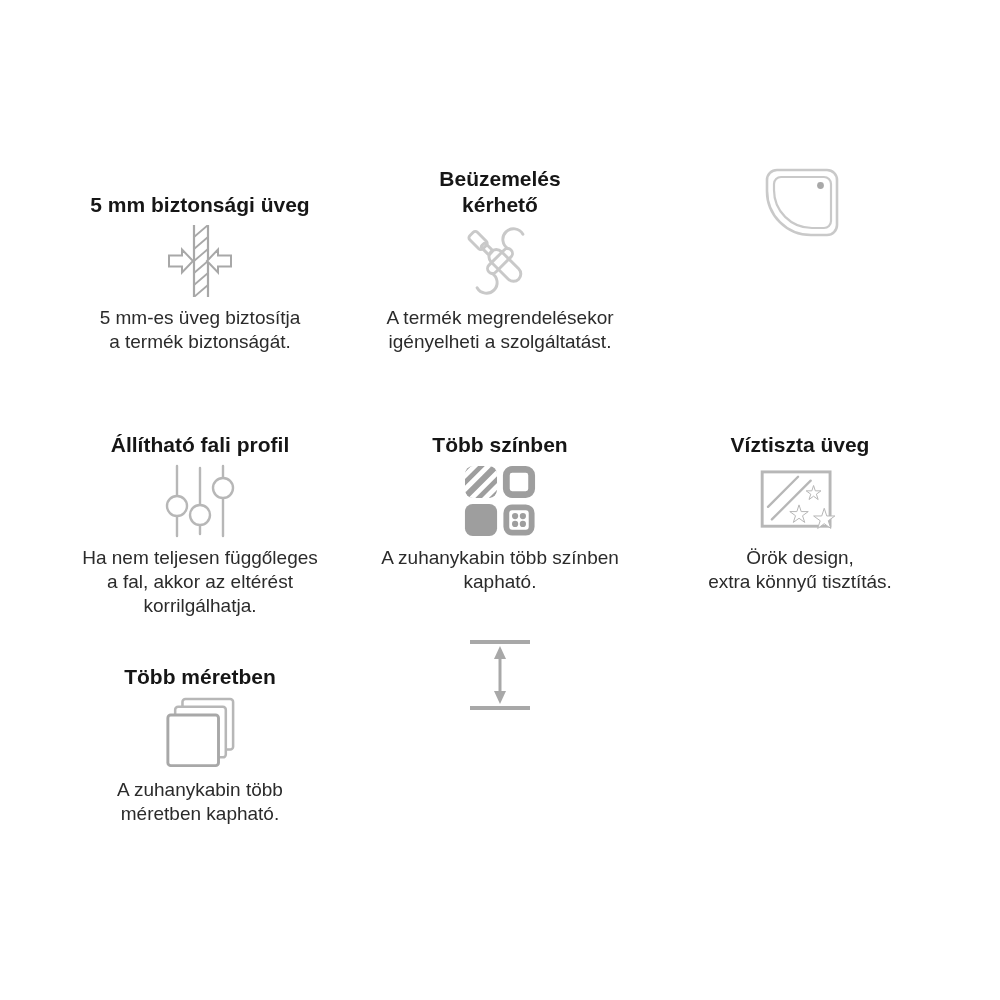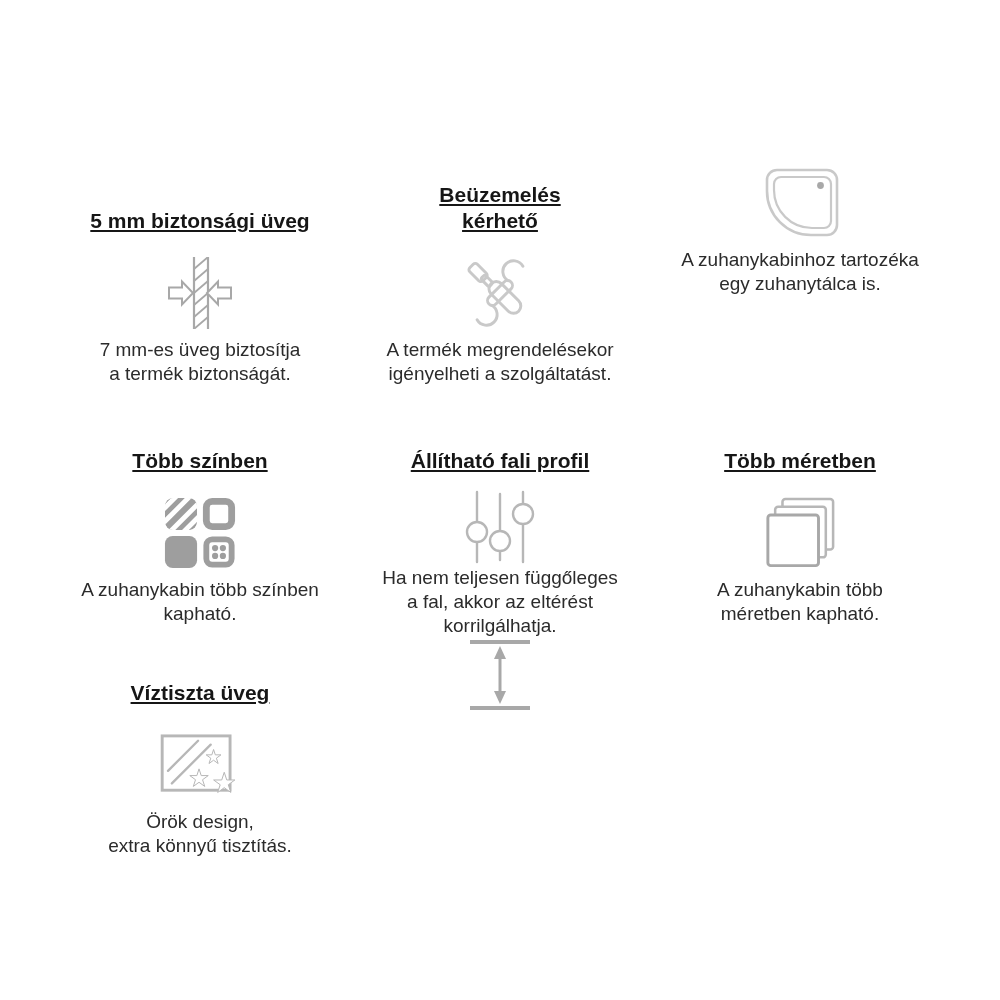--- a/index.html
+++ b/index.html
@@ -26,31 +26,30 @@
     grid-template-columns:300px 300px 300px;
     grid-template-rows:240px 232px auto;
   }
   .feature{
     display:flex;
     flex-direction:column;
     align-items:center;
     text-align:center;
   }
   .feature-title{
-    margin:16px;
+    margin:0;
     min-height:58px;
     display:flex;
     align-items:flex-end;
     justify-content:center;
     font-size:21px;
     line-height:26px;
     font-weight:bold;
     color:var(--title-color);
     white-space:pre-line;
-    text-decoration:underline;
   }
   .feature-icon{
     height:86px;
     display:flex;
     align-items:center;
     justify-content:center;
   }
   .feature-desc{
     margin:2px -30px 0;
     font-size:19px;
@@ -75,21 +74,21 @@
   <article class="feature">
     <h3 class="feature-title">5 mm biztonsági üveg</h3>
     <div class="feature-icon">
       <svg width="66" height="72" viewBox="0 0 66 72">
         <path class="st-med" stroke-width="2.2" d="M27,0 V72 M41,0 V72"></path>
         <path class="st-med" stroke-width="1.8" d="M27,12 L41,0 M27,24 L41,12 M27,36 L41,24 M27,48 L41,36 M27,60 L41,48 M27,72 L41,60"></path>
         <path class="st-med fill-white" stroke-width="2" d="M2,30.5 H15 V24.5 L26,36 L15,47.5 V41.5 H2 Z"></path>
         <path class="st-med fill-white" stroke-width="2" d="M64,30.5 H51 V24.5 L40,36 L51,47.5 V41.5 H64 Z"></path>
       </svg>
     </div>
-    <p class="feature-desc">7 mm-es üveg biztosítja
+    <p class="feature-desc">5 mm-es üveg biztosítja
 a termék biztonságát.</p>
   </article>
 
   <article class="feature">
     <h3 class="feature-title">Beüzemelés
 kérhető</h3>
     <div class="feature-icon">
       <svg width="78" height="78" viewBox="0 0 80 80">
         <g class="st-light" stroke-width="3" stroke-linecap="round" stroke-linejoin="round">
 
@@ -108,22 +107,35 @@
   </article>
 
   <article class="feature">
     <div class="feature-icon">
       <svg width="78" height="70" viewBox="0 0 78 70">
         <path class="st-light" stroke-width="2.6" d="M16,2 H66 A10,10 0 0 1 76,12 V57 A10,10 0 0 1 66,67 H50 A44,44 0 0 1 6,23 V12 A10,10 0 0 1 16,2 Z"></path>
         <path class="st-light" stroke-width="2.2" d="M20,9 H63 A7,7 0 0 1 70,16 V53 A7,7 0 0 1 63,60 H51 A38,38 0 0 1 13,22 V16 A7,7 0 0 1 20,9 Z"></path>
         <circle class="fill-med" cx="59.5" cy="17.5" r="3.4"></circle>
       </svg>
     </div>
-    <p class="feature-desc">A zuhanykabinhoz tartozéka
-egy zuhanytálca is.</p>
+  </article>
+
+  <article class="feature">
+    <h3 class="feature-title">Állítható fali profil</h3>
+    <div class="feature-icon">
+      <svg width="70" height="74" viewBox="0 0 70 74">
+        <path class="st-soft" stroke-width="2.4" stroke-linecap="round" d="M12,2 V72 M35,4 V70 M58,2 V72"></path>
+        <circle class="st-soft fill-white" stroke-width="2.4" cx="12" cy="42" r="10"></circle>
+        <circle class="st-soft fill-white" stroke-width="2.4" cx="35" cy="51" r="10"></circle>
+        <circle class="st-soft fill-white" stroke-width="2.4" cx="58" cy="24" r="10"></circle>
+      </svg>
+    </div>
+    <p class="feature-desc">Ha nem teljesen függőleges
+a fal, akkor az eltérést
+korrilgálhatja.</p>
   </article>
 
   <article class="feature">
     <h3 class="feature-title">Több színben</h3>
     <div class="feature-icon">
       <svg width="74" height="74" viewBox="0 0 76 76">
         <defs>
           <clipPath id="cp-stripes">
               <rect x="2" y="2" width="33" height="33" rx="8"></rect>
             </clipPath>
@@ -139,66 +151,51 @@
         <circle class="fill-dark" cx="61.5" cy="53.5" r="3.2"></circle>
         <circle class="fill-dark" cx="53.5" cy="61.5" r="3.2"></circle>
         <circle class="fill-dark" cx="61.5" cy="61.5" r="3.2"></circle>
       </svg>
     </div>
     <p class="feature-desc">A zuhanykabin több színben
 kapható.</p>
   </article>
 
   <article class="feature">
-    <h3 class="feature-title">Állítható fali profil</h3>
-    <div class="feature-icon">
-      <svg width="70" height="74" viewBox="0 0 70 74">
-        <path class="st-soft" stroke-width="2.4" stroke-linecap="round" d="M12,2 V72 M35,4 V70 M58,2 V72"></path>
-        <circle class="st-soft fill-white" stroke-width="2.4" cx="12" cy="42" r="10"></circle>
-        <circle class="st-soft fill-white" stroke-width="2.4" cx="35" cy="51" r="10"></circle>
-        <circle class="st-soft fill-white" stroke-width="2.4" cx="58" cy="24" r="10"></circle>
-      </svg>
-    </div>
-    <p class="feature-desc">Ha nem teljesen függőleges
-a fal, akkor az eltérést
-korrilgálhatja.</p>
-  </article>
-
-  <article class="feature">
-    <h3 class="feature-title">Több méretben</h3>
-    <div class="feature-icon">
-      <svg width="74" height="76" viewBox="0 0 76 78">
-        <rect class="st-soft fill-white" stroke-width="2.6" x="20" y="4" width="52" height="52" rx="3"></rect>
-        <rect class="st-soft fill-white" stroke-width="2.6" x="12.5" y="12" width="52" height="52" rx="3"></rect>
-        <rect class="st-med fill-white" stroke-width="3" x="5" y="20.5" width="52" height="52" rx="3"></rect>
-      </svg>
-    </div>
-    <p class="feature-desc">A zuhanykabin több
-méretben kapható.</p>
-  </article>
-
-  <article class="feature">
     <h3 class="feature-title">Víztiszta üveg</h3>
     <div class="feature-icon">
       <svg width="82" height="64" viewBox="0 0 84 66">
         <defs>
           <path id="star5" vector-effect="non-scaling-stroke" d="M0,-1 L0.225,-0.309 L0.951,-0.309 L0.363,0.118 L0.588,0.809 L0,0.382 L-0.588,0.809 L-0.363,0.118 L-0.951,-0.309 L-0.225,-0.309 Z"></path>
         </defs>
         <rect class="st-soft fill-white" stroke-width="3" x="3" y="3" width="70" height="56"></rect>
         <path class="st-soft" stroke-width="2.4" stroke-linecap="round" d="M9,39 L40,8 M13,52 L53,12"></path>
         <use class="st-soft fill-white" href="#star5" transform="translate(56,25) scale(8)"></use>
         <use class="st-soft fill-white" href="#star5" transform="translate(41,47) scale(10)"></use>
         <use class="st-soft fill-white" href="#star5" transform="translate(67,52) scale(11.5)"></use>
       </svg>
     </div>
     <p class="feature-desc">Örök design,
 extra könnyű tisztítás.</p>
   </article>
 
   <article class="feature">
+    <h3 class="feature-title">Több méretben</h3>
+    <div class="feature-icon">
+      <svg width="74" height="76" viewBox="0 0 76 78">
+        <rect class="st-soft fill-white" stroke-width="2.6" x="20" y="4" width="52" height="52" rx="3"></rect>
+        <rect class="st-soft fill-white" stroke-width="2.6" x="12.5" y="12" width="52" height="52" rx="3"></rect>
+        <rect class="st-med fill-white" stroke-width="3" x="5" y="20.5" width="52" height="52" rx="3"></rect>
+      </svg>
+    </div>
+    <p class="feature-desc">A zuhanykabin több
+méretben kapható.</p>
+  </article>
+
+  <article class="feature">
     <div class="feature-icon">
       <svg width="68" height="74" viewBox="0 0 68 74">
         <path class="st-med" stroke-width="4" d="M4,4 H64 M4,70 H64"></path>
         <path class="st-med" stroke-width="3" d="M34,14 V60"></path>
         <polygon class="fill-med" points="34,8 28,21 40,21"></polygon>
         <polygon class="fill-med" points="34,66 28,53 40,53"></polygon>
       </svg>
     </div>
   </article>
 

